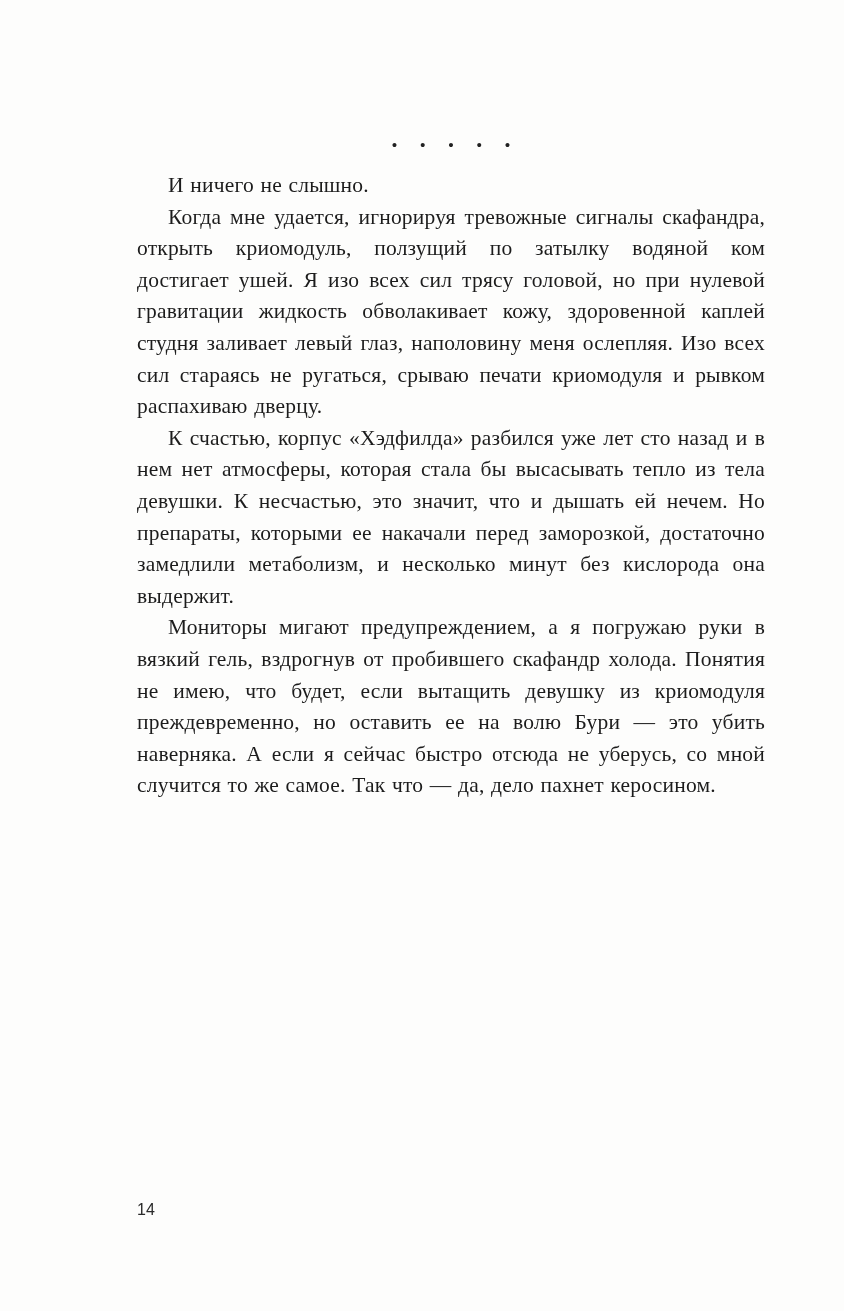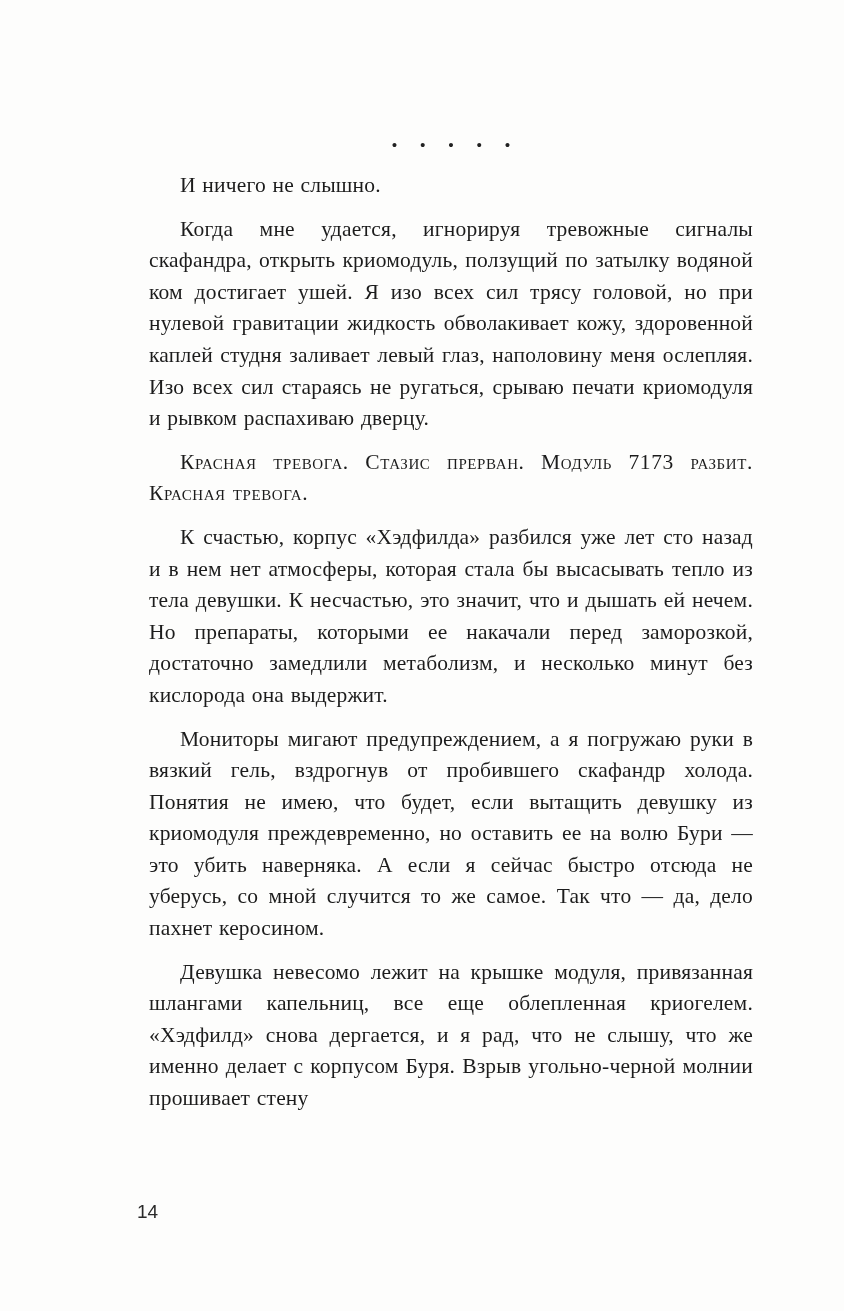--- a/index.html
+++ b/index.html
@@ -25,50 +25,48 @@
   }
   .ornament {
     text-align: center;
     font-size: 17px;
     letter-spacing: 9px;
     color: #222;
     margin: 0 0 14px 0;
     text-indent: 9px; 
   }
   .text-block p {
-    margin: 12px;
+    margin: 0;
     font-size: 21.5px;
     line-height: 31.6px;
     text-align: justify;
     text-indent: 31px;
     letter-spacing: 0.2px;
     word-spacing: 1px;
   }
   .text-block p.smallcaps {
     font-variant: small-caps;
     letter-spacing: 0.6px;
   }
   .page-number {
     position: absolute;
     left: 137px;
     top: 1201px;
     font-family: "Liberation Sans", sans-serif;
-    font-size: 19px;
+    font-size: 16px;
     color: #2a2a2a;
   }
 </style>
 </head>
 <body>
 
 <div class="page">
   <div class="content">
     <div class="ornament">• • • • •</div>
     <div class="text-block">
       <p>И ничего не слышно.</p>
       <p>Когда мне удается, игнорируя тревожные сигналы скафандра, открыть криомодуль, ползущий по затылку водяной ком достигает ушей. Я изо всех сил трясу головой, но при нулевой гравитации жидкость обволакивает кожу, здоровенной каплей студня заливает левый глаз, наполовину меня ослепляя. Изо всех сил стараясь не ругаться, срываю печати криомодуля и рывком распахиваю дверцу.</p>
-      <p class="smallcaps">Красная тревога. Стазис прерван. Модуль 7173 разбит. Красная тревога.</p>
       <p>К счастью, корпус «Хэдфилда» разбился уже лет сто назад и в нем нет атмосферы, которая стала бы высасывать тепло из тела девушки. К несчастью, это значит, что и дышать ей нечем. Но препараты, которыми ее накачали перед заморозкой, достаточно замедлили метаболизм, и несколько минут без кислорода она выдержит.</p>
       <p>Мониторы мигают предупреждением, а я погружаю руки в вязкий гель, вздрогнув от пробившего скафандр холода. Понятия не имею, что будет, если вытащить девушку из криомодуля преждевременно, но оставить ее на волю Бури — это убить наверняка. А если я сейчас быстро отсюда не уберусь, со мной случится то же самое. Так что — да, дело пахнет керосином.</p>
-      <p>Девушка невесомо лежит на крышке модуля, привязанная шлангами капельниц, все еще облепленная криогелем. «Хэдфилд» снова дергается, и я рад, что не слышу, что же именно делает с корпусом Буря. Взрыв угольно-черной молнии прошивает стену</p>
     </div>
   </div>
   <div class="page-number">14</div>
 </div>
 
 </body></html>

